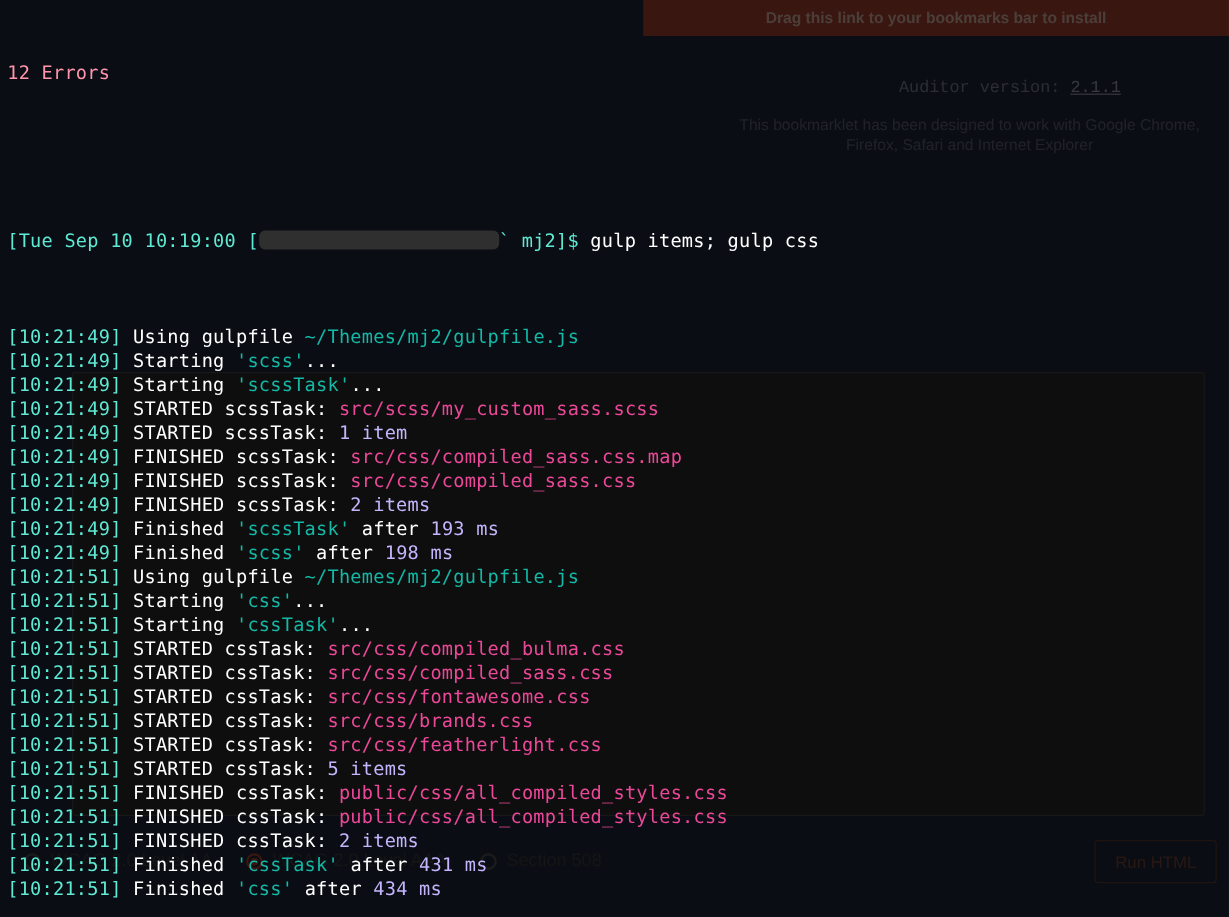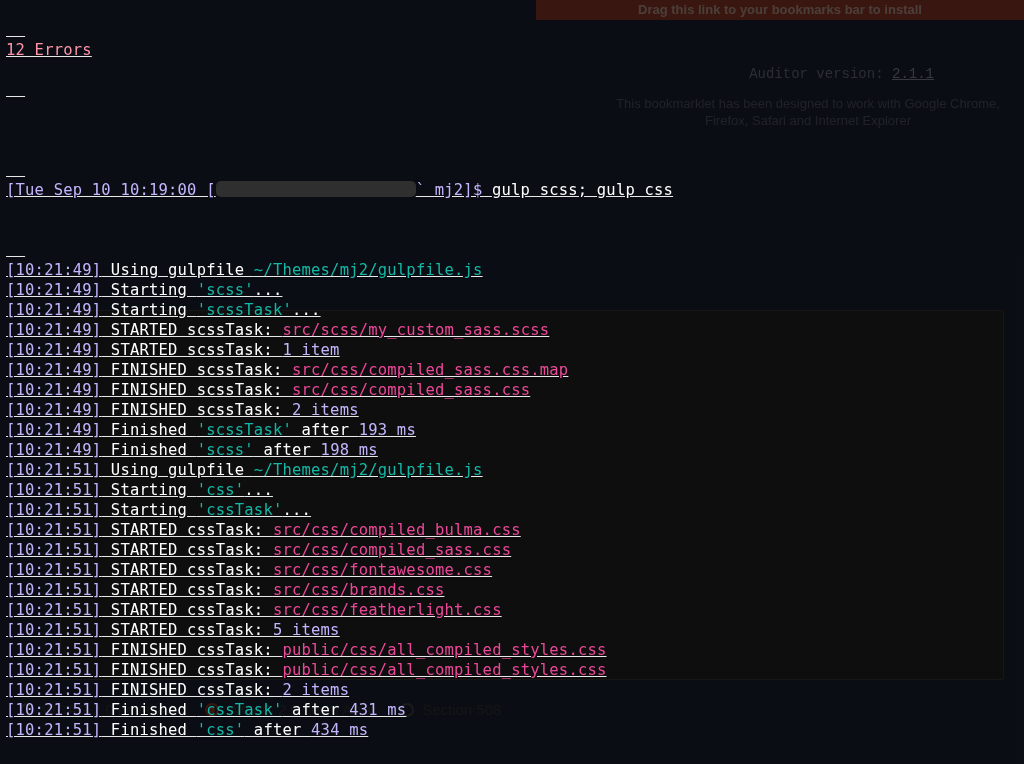--- a/index.html
+++ b/index.html
@@ -18,21 +18,21 @@
     position: absolute;
     inset: 0;
     z-index: 0;
     background: #0d1830;
     color: #9aa4b5;
     font-family: -apple-system, Helvetica, Arial, sans-serif;
   }
   .bg-banner {
     position: absolute;
     top: 0; left: 536px; right: 0;
-    height: 20px;
+    height: 30px;
     background: #b4371f;
     color: #f4c7b2;
     font-weight: 600;
     font-size: 13px;
     display: flex; align-items: center; justify-content: center;
   }
   .bg-auditor {
     position: absolute;
     top: 64px; right: 90px;
     color: #80899a;
@@ -93,28 +93,27 @@
     border-radius:3px;
   }
 
   
   .term {
     position:absolute;
     inset:0;
     z-index:10;
     background: rgba(10,10,10,0.72);
     color:#e8e8e8;
-    padding: 0 6px;
+    padding: 11px 6px;
     letter-spacing: 0.2px;
     white-space: pre;
-    text-decoration: underline;
   }
   .row { display:block; height:20px; }
   .err-head { color:#ff94aa; }
-  .ts { color:#c4b5fd; }
+  .ts { color:#5eead4; }
   .fn { color:#14b8a6; }   
   .path { color:#ec4899; } 
   .num { color:#c4b5fd; }  
   .w { color:#ffffff; }
   .blot {
     display:inline-block;
     background:#2f2f2f;
     border-radius:5px;
     vertical-align:-2px;
   }
@@ -139,28 +138,29 @@
         <span>WCAG 2.0 Level AA</span>
       </div>
     <div class="opt">
         <span class="radio sel"></span>
         <span>WCAG 2.0 Level AAA</span>
       </div>
     <div class="opt">
         <span class="radio"></span>
         <span>Section 508</span>
       </div>
+    <div class="bg-run">Run HTML</div>
   </div>
 </div>
 
 <div class="term">
   <span class="row err-head">12 Errors</span>
   <div class="gap"></div>
 
-  <span class="row"><span class="ts">[Tue Sep 10 10:19:00 [</span><span class="blot blot-long"></span><span class="ts">` mj2]$ </span><span class="w">gulp scss; gulp css</span></span>
+  <span class="row"><span class="ts">[Tue Sep 10 10:19:00 [</span><span class="blot blot-long"></span><span class="ts">` mj2]$ </span><span class="w">gulp items; gulp css</span></span>
 
   <div id="log-lines"><span class="row"><span class="ts">[10:21:49]</span><span class="w"> Using gulpfile </span><span class="fn">~/Themes/mj2/gulpfile.js</span></span><span class="row"><span class="ts">[10:21:49]</span><span class="w"> Starting </span><span class="fn">'scss'</span><span class="w">...</span></span><span class="row"><span class="ts">[10:21:49]</span><span class="w"> Starting </span><span class="fn">'scssTask'</span><span class="w">...</span></span><span class="row"><span class="ts">[10:21:49]</span><span class="w"> STARTED scssTask: </span><span class="path">src/scss/my_custom_sass.scss</span></span><span class="row"><span class="ts">[10:21:49]</span><span class="w"> STARTED scssTask: </span><span class="num">1 item</span></span><span class="row"><span class="ts">[10:21:49]</span><span class="w"> FINISHED scssTask: </span><span class="path">src/css/compiled_sass.css.map</span></span><span class="row"><span class="ts">[10:21:49]</span><span class="w"> FINISHED scssTask: </span><span class="path">src/css/compiled_sass.css</span></span><span class="row"><span class="ts">[10:21:49]</span><span class="w"> FINISHED scssTask: </span><span class="num">2 items</span></span><span class="row"><span class="ts">[10:21:49]</span><span class="w"> Finished </span><span class="fn">'scssTask'</span><span class="w"> after </span><span class="num">193 ms</span></span><span class="row"><span class="ts">[10:21:49]</span><span class="w"> Finished </span><span class="fn">'scss'</span><span class="w"> after </span><span class="num">198 ms</span></span><span class="row"><span class="ts">[10:21:51]</span><span class="w"> Using gulpfile </span><span class="fn">~/Themes/mj2/gulpfile.js</span></span><span class="row"><span class="ts">[10:21:51]</span><span class="w"> Starting </span><span class="fn">'css'</span><span class="w">...</span></span><span class="row"><span class="ts">[10:21:51]</span><span class="w"> Starting </span><span class="fn">'cssTask'</span><span class="w">...</span></span><span class="row"><span class="ts">[10:21:51]</span><span class="w"> STARTED cssTask: </span><span class="path">src/css/compiled_bulma.css</span></span><span class="row"><span class="ts">[10:21:51]</span><span class="w"> STARTED cssTask: </span><span class="path">src/css/compiled_sass.css</span></span><span class="row"><span class="ts">[10:21:51]</span><span class="w"> STARTED cssTask: </span><span class="path">src/css/fontawesome.css</span></span><span class="row"><span class="ts">[10:21:51]</span><span class="w"> STARTED cssTask: </span><span class="path">src/css/brands.css</span></span><span class="row"><span class="ts">[10:21:51]</span><span class="w"> STARTED cssTask: </span><span class="path">src/css/featherlight.css</span></span><span class="row"><span class="ts">[10:21:51]</span><span class="w"> STARTED cssTask: </span><span class="num">5 items</span></span><span class="row"><span class="ts">[10:21:51]</span><span class="w"> FINISHED cssTask: </span><span class="path">public/css/all_compiled_styles.css</span></span><span class="row"><span class="ts">[10:21:51]</span><span class="w"> FINISHED cssTask: </span><span class="path">public/css/all_compiled_styles.css</span></span><span class="row"><span class="ts">[10:21:51]</span><span class="w"> FINISHED cssTask: </span><span class="num">2 items</span></span><span class="row"><span class="ts">[10:21:51]</span><span class="w"> Finished </span><span class="fn">'cssTask'</span><span class="w"> after </span><span class="num">431 ms</span></span><span class="row"><span class="ts">[10:21:51]</span><span class="w"> Finished </span><span class="fn">'css'</span><span class="w"> after </span><span class="num">434 ms</span></span></div>
 
   
 
   
   
   
   
   

